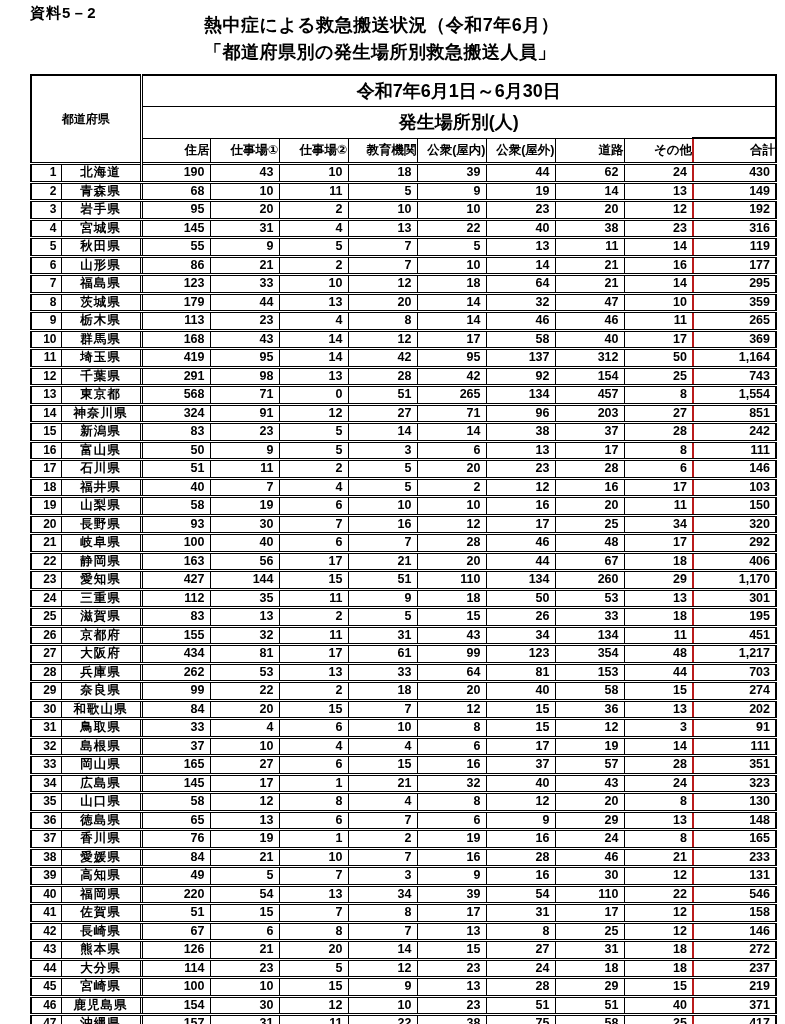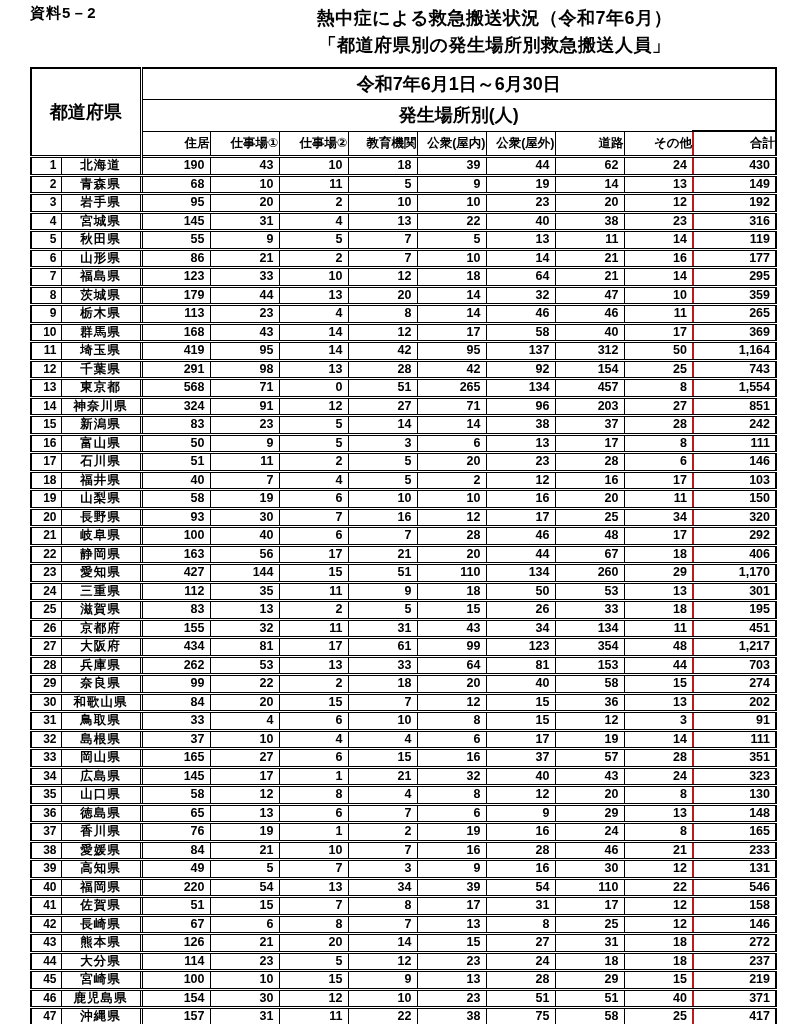--- a/index.html
+++ b/index.html
@@ -3,30 +3,30 @@
 <meta charset="utf-8">
 <style>
   html,body{margin:0;padding:0;background:#fff;}
   body{
     width:785px;height:1024px;position:relative;overflow:hidden;
     font-family:"Liberation Sans","DejaVu Sans",sans-serif;
     font-weight:bold;color:#000;
     -webkit-font-smoothing:antialiased;
   }
   .doc-label{position:absolute;left:30px;top:4px;font-size:15px;letter-spacing:1px;}
-  .titles{padding:5px 0 0 204px;line-height:1.5;text-align:center;}
+  .titles{padding:12px 0 0 204px;line-height:1.5;}
   .title-line{font-size:18px;letter-spacing:0.5px;}
   table.main{
     margin:8px 0 0 30px;
     border-collapse:collapse;table-layout:fixed;width:745px;
     border:2px solid #000;
   }
   th,td{border:1px solid #000;overflow:hidden;white-space:nowrap;}
   thead th{font-weight:bold;text-align:center;font-size:18px;padding:3px 0;}
-  thead .h-pref{font-size:18px;border-right:3px double #000;}
+  thead .h-pref{font-size:12px;border-right:3px double #000;}
   thead .h-period{height:24px;}
   thead .h-cat{height:18px;margin-top:8px;}
   thead tr.cols th{height:19px;font-size:12.5px;padding:2px 0;text-align:right;}
   thead th.dsep{border-left:3px double #000;}
   th.tsep,td.tsep{border-left:2px solid #b91c1c;}
   thead th.total-h{border-top:2px solid #000;font-size:13px;}
   tbody td{
     font-size:12.5px;height:13.5px;line-height:13px;
     border-top:3px double #000;border-bottom:3px double #000;
   }

